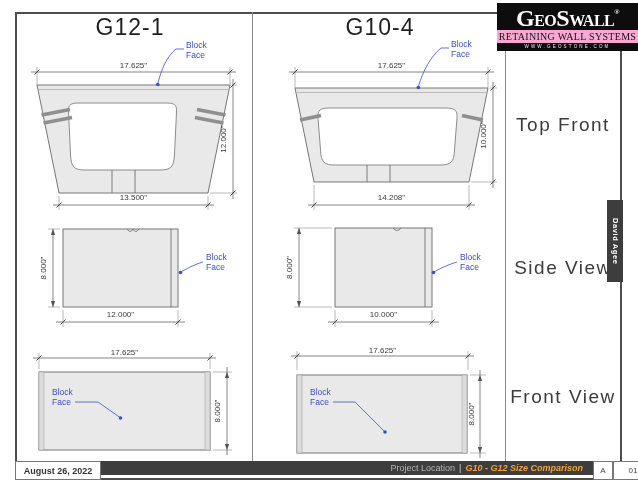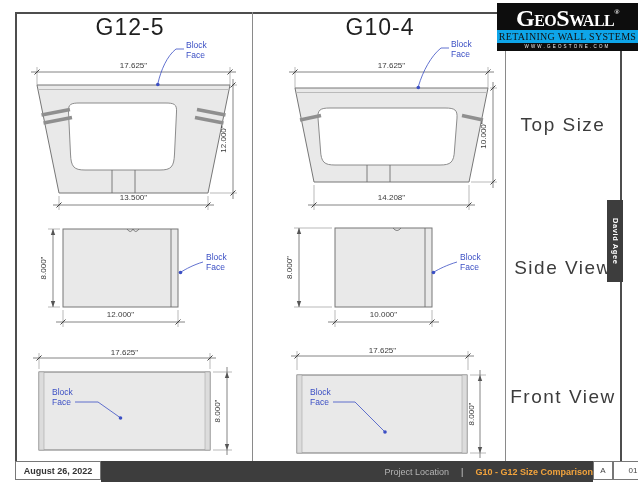--- a/index.html
+++ b/index.html
@@ -47,57 +47,57 @@
   .strip     { fill:#dcdcdc; stroke:#9a9a9a; stroke-width:0.5; }
 
   .logo { position:absolute; left:497px; top:3px; width:141px; height:47px;
           background:#0d0d0d; display:flex; flex-direction:column; z-index:5; }
   .logo-brand { flex:1; display:flex; align-items:baseline; justify-content:center;
                 color:#fff; font-family:"Liberation Serif", serif; font-weight:bold;
                 letter-spacing:-0.5px; padding-top:3px; }
   .logo-brand .big { font-size:24px; line-height:24px; }
   .logo-brand .sml { font-size:16px; line-height:16px; }
   .logo-brand .reg { font-size:7px; align-self:flex-start; margin-top:2px; }
-  .logo-tagline { height:13px; background:#0ea5e9; color:#111; text-align:center;
+  .logo-tagline { height:13px; background:#f9a8d4; color:#111; text-align:center;
                   font-family:"Liberation Serif", serif; font-size:10px; line-height:13px;
                   letter-spacing:0.3px; }
   .logo-web { height:8px; background:#0d0d0d; color:#eee; text-align:center;
               font-size:4.5px; letter-spacing:2.2px; line-height:8px; }
 
   .author-tab { position:absolute; left:607px; top:200px; width:16px; height:82px;
                 background:#3d3d3d; color:#fff; display:flex; align-items:center;
                 justify-content:center; writing-mode:vertical-rl; font-size:7.5px;
                 font-weight:bold; letter-spacing:0.6px; z-index:4; }
 
   .titlebar { position:absolute; top:461px; left:15px; height:19px; z-index:4; }
   .tb-date { position:absolute; left:0; top:0; width:86px; height:19px; background:#fff;
              border:1px solid #777; font-size:9px; font-weight:600; color:#333;
              display:flex; align-items:center; justify-content:center; }
-  .tb-bar { position:absolute; left:86px; top:0; width:492px; height:21px; background:#3d3d3d;
-            display:flex; align-items:center; justify-content:flex-end; 
-            font-size:9px;gap:8px; }
+  .tb-bar { position:absolute; left:86px; top:0; width:492px; height:14px; background:#3d3d3d;
+            display:flex; align-items:center; justify-content:flex-end; padding-right:10px;
+            font-size:9px; }
   .tb-bar .loc { color:#b5b5b5; }
   .tb-bar .sep { color:#cfcfcf; margin:0 4px; }
-  .tb-bar .proj { color:#f2a33c; font-weight:bold; }
+  .tb-bar .proj { color:#f2a33c; font-weight:bold;font-style:italic; }
   .tb-rev, .tb-num { position:absolute; top:0; height:19px; background:#fff;
                      border:1px solid #777; font-size:8px; color:#444;
                      display:flex; align-items:center; justify-content:center; }
   .tb-rev { left:578px; width:20px; }
   .tb-num { left:598px; width:40px; }
 </style>
 </head>
 <body>
 
 <div class="sheet">
 
   <div class="frame"></div>
   <div class="vline d1"></div>
   <div class="vline d2"></div>
 
-  <div class="block-title g12">G12-5</div>
+  <div class="block-title g12">G12-1</div>
   <div class="block-title g10">G10-4</div>
 
   <svg id="g12-top" class="drawing" width="220" height="187" viewBox="0 0 220 187">
     <line class="ext" x1="12" y1="47" x2="12" y2="29"></line>
     <line class="ext" x1="205" y1="47" x2="205" y2="29"></line>
     <line class="dimline" x1="6" y1="34" x2="211" y2="34"></line>
     <line class="tick" x1="9.5" y1="36.5" x2="14.5" y2="31.5"></line>
     <line class="tick" x1="202.5" y1="36.5" x2="207.5" y2="31.5"></line>
     <text class="dim-text" x="108.5" y="30" text-anchor="middle">17.625"</text>
 
@@ -258,21 +258,21 @@
     <polygon class="arrow" points="193,30 190.8,36 195.2,36"></polygon>
     <polygon class="arrow" points="193,108 190.8,102 195.2,102"></polygon>
     <text class="dim-text" x="187" y="69" text-anchor="middle" transform="rotate(-90 187 69)">8.000"</text>
 
     <path class="leader" d="M 46 57 L 68 57 L 97.5 86.5"></path>
     <circle class="ldot" cx="98" cy="87" r="1.8"></circle>
     <text class="blue-text" x="23" y="50">Block</text>
     <text class="blue-text" x="23" y="60">Face</text>
   </svg>
 
-  <div class="view-label top">Top Size</div>
+  <div class="view-label top">Top Front</div>
   <div class="view-label side">Side View</div>
   <div class="view-label front">Front View</div>
 
   <div class="logo">
     <div class="logo-brand">
       <span class="big">G</span>
         <span class="sml">EO</span>
         <span class="big">S</span>
         <span class="sml">WALL</span>
         <span class="reg">®</span>

